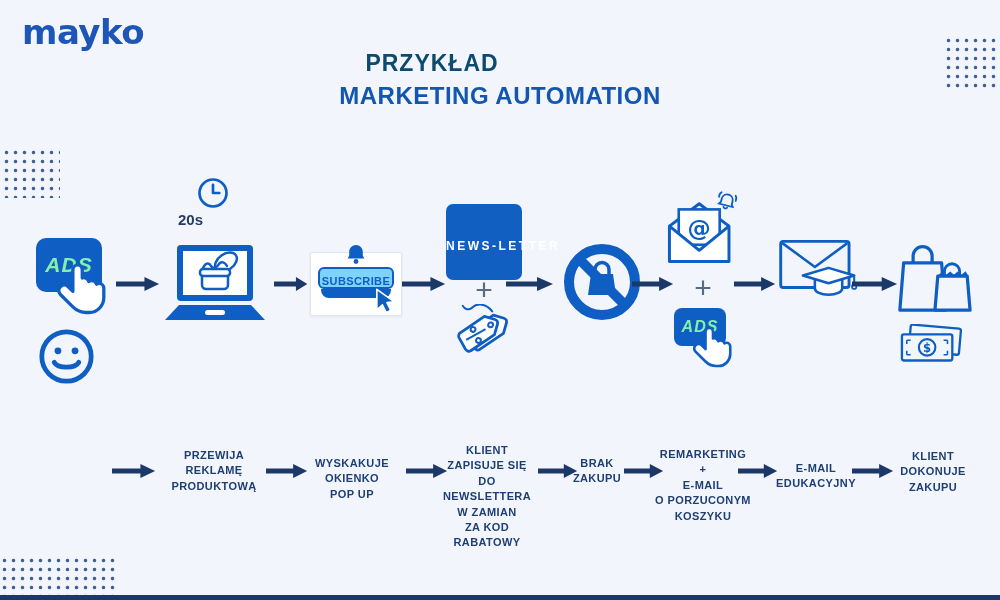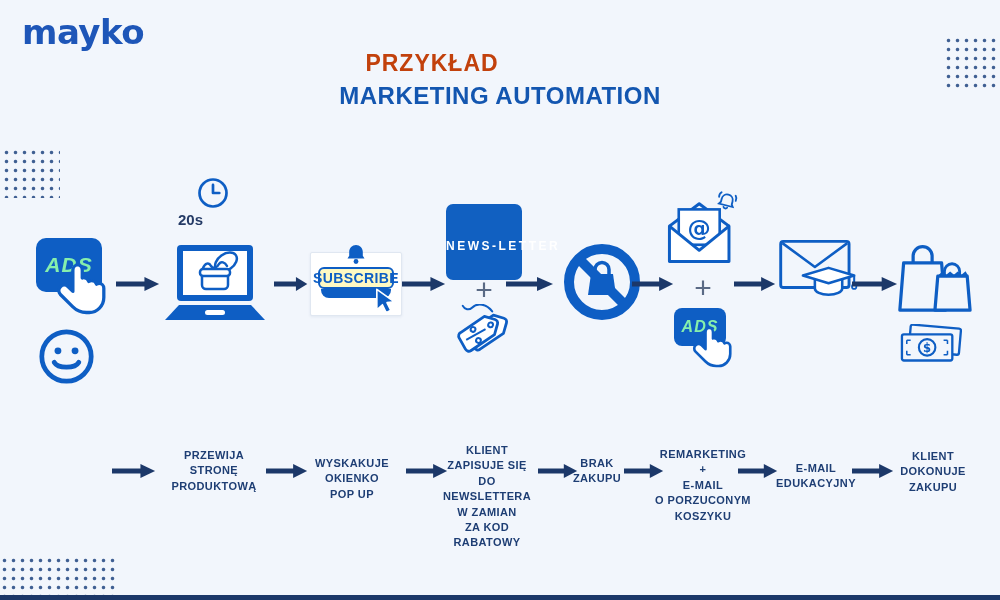--- a/index.html
+++ b/index.html
@@ -19,40 +19,40 @@
   .dots-left{left:2px;top:148px;width:58px;height:50px;}
   .dots-topright{left:944px;top:36px;width:56px;height:54px;}
   .dots-bottomleft{left:0;top:556px;width:118px;height:44px;}
 
   .bottombar{position:absolute;left:0;bottom:0;width:1000px;height:5px;background:#1c3869;}
 
   
   .logo{position:absolute;left:22px;top:12px;font-size:34px;font-weight:bold;
         color:#1e56b8;letter-spacing:-0.5px;font-family:"DejaVu Sans",sans-serif;}
   .kicker{position:absolute;left:0;top:50px;width:864px;text-align:center;
-        font-size:23px;font-weight:bold;color:#c2410c;letter-spacing:1px;}
+        font-size:23px;font-weight:bold;color:#0c4a6e;letter-spacing:1px;}
   .title{position:absolute;left:0;top:82px;width:1000px;text-align:center;
         font-size:24px;font-weight:bold;color:#1356b0;letter-spacing:.5px;margin:0;}
 
   
   .ads-btn{background:#0e5ec4;border-radius:10px;color:#86efac;font-weight:800;
         font-style:italic;display:flex;align-items:center;justify-content:center;
         letter-spacing:1px;font-family:Liberation Sans, sans-serif;}
   .ads-big{left:36px;top:238px;width:66px;height:54px;font-size:21px;}
   .ads-small{left:674px;top:308px;width:52px;height:38px;font-size:16px;border-radius:8px;}
 
   .timer{left:178px;top:211px;width:72px;font-size:15px;
         font-weight:bold;color:#253b66;}
 
   .sub-card{left:310px;top:252px;width:90px;height:62px;background:#fff;
         border:1px solid #e0e7f1;border-radius:2px;box-shadow:0 1px 3px rgba(30,60,110,.08);}
   .sub-bell{position:absolute;left:50%;top:-10px;transform:translateX(-50%);}
-  .sub-btn{position:absolute;left:7px;top:14px;width:72px;height:18px;background:#fef9c3;
+  .sub-btn{position:absolute;left:7px;top:14px;width:72px;height:18px;background:#7dd3fc;
         border:2.5px solid #0e5ec4;border-radius:6px;color:#0e5ec4;font-weight:bold;
-        font-size:14px;letter-spacing:.4px;display:flex;align-items:center;justify-content:center;}
+        font-size:11px;letter-spacing:.4px;display:flex;align-items:flex-end;justify-content:center;}
   .sub-depth{position:absolute;left:10px;top:36px;width:70px;height:9px;background:#0e5ec4;
         border-radius:0 0 8px 8px;}
   .sub-cursor{position:absolute;left:62px;top:34px;}
 
   .nl-square{left:446px;top:204px;width:76px;height:76px;background:#1160c1;border-radius:7px;
         display:flex;flex-direction:row;align-items:center;justify-content:flex-start;
         padding-top:9px;box-sizing:border-box;}
   .nl-line{color:#fff;font-weight:bold;font-size:12px;letter-spacing:2.5px;line-height:1.25;}
 
   .plus{position:absolute;transform:translate(-50%,-50%);font-size:30px;font-weight:400;
@@ -233,21 +233,21 @@
     <text x="28" y="28" text-anchor="middle" font-size="12" font-weight="bold" fill="#0e5ec4">$</text>
     <path d="M7 16h4M7 16v4 M49 16h-4M49 16v4 M7 31h4M7 31v-4 M49 31h-4M49 31v-4" stroke="#0e5ec4" stroke-width="1.6" fill="none"></path>
   </svg>
 
   <svg class="abs arrow" style="left:112px;top:463px" width="44" height="16" viewBox="0 0 48 16" preserveAspectRatio="none">
     <line x1="0" y1="8" x2="33" y2="8"></line>
       <polygon points="31,1 47,8 31,15"></polygon>
   </svg>
 
   <div class="step-label" style="left:214px;top:448px">PRZEWIJA
-STRONĘ
+REKLAMĘ
 PRODUKTOWĄ</div>
   <svg class="abs arrow" style="left:266px;top:463px" width="42" height="16" viewBox="0 0 48 16" preserveAspectRatio="none">
     <line x1="0" y1="8" x2="33" y2="8"></line>
       <polygon points="31,1 47,8 31,15"></polygon>
   </svg>
 
   <div class="step-label" style="left:352px;top:456px">WYSKAKUJE
 OKIENKO
 POP UP</div>
   <svg class="abs arrow" style="left:406px;top:463px" width="42" height="16" viewBox="0 0 48 16" preserveAspectRatio="none">

